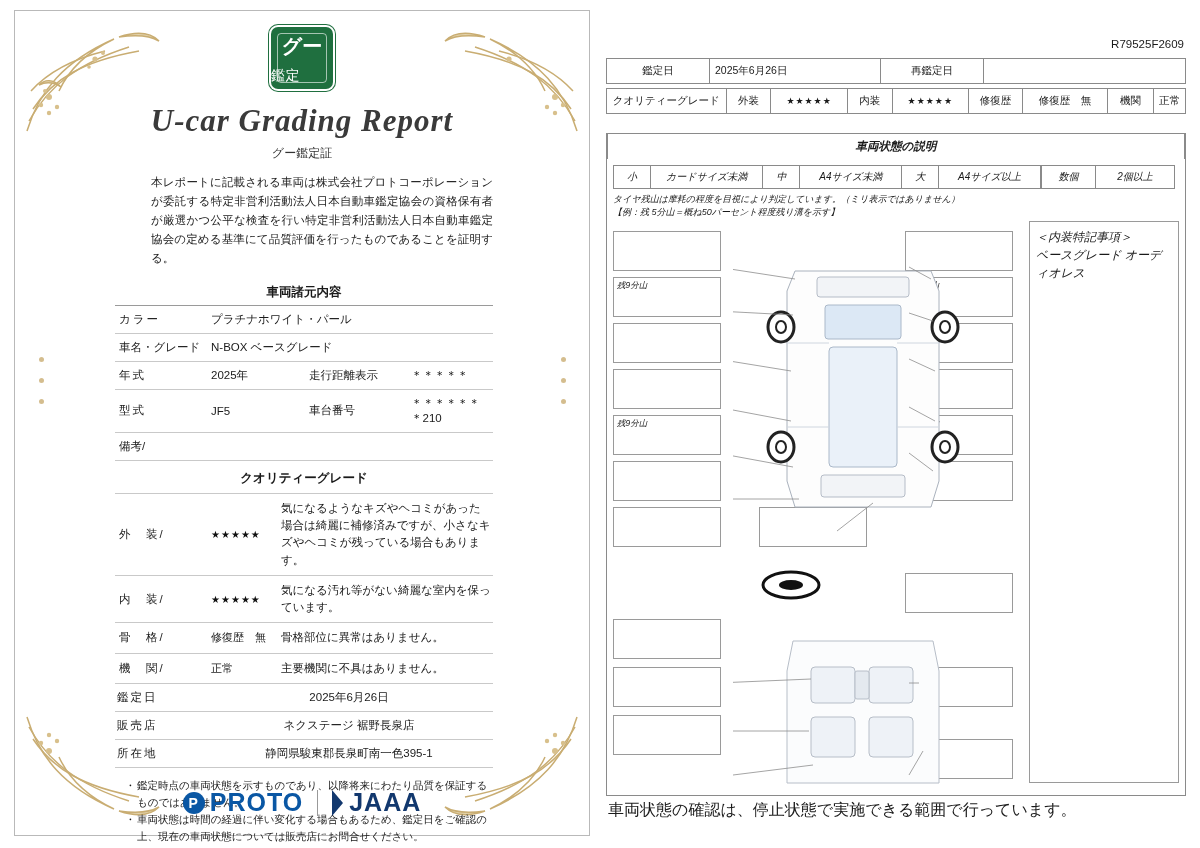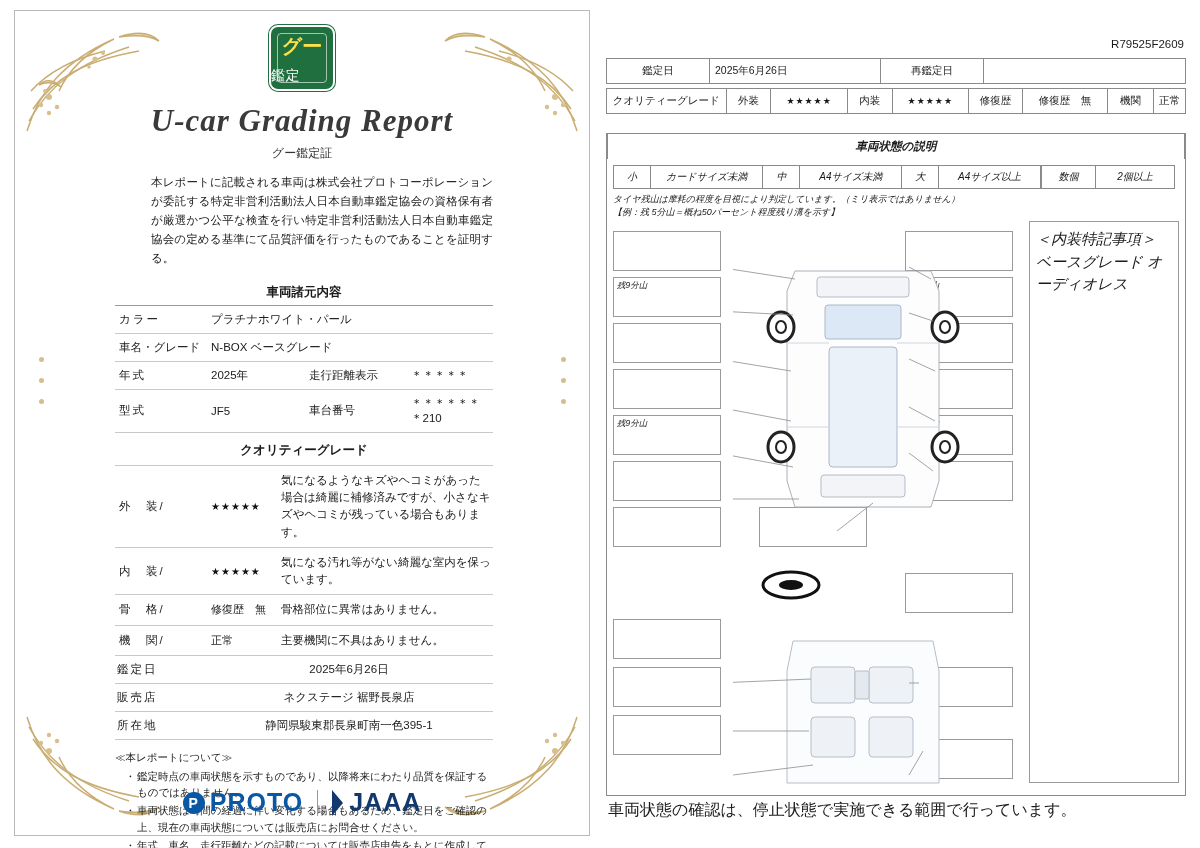--- a/index.html
+++ b/index.html
@@ -78,21 +78,21 @@
     content: "";
     position: absolute;
     left: 6px; right: 6px; top: 6px; bottom: 6px;
     border: 1px solid rgba(255,255,255,.6);
     border-radius: 4px;
   }
   .badge-top {
     position: absolute;
     top: 9px; left: 0; right: 0;
     text-align: center;
-    color: #fde047;
+    color: #ffffff;
     font-size: 20px;
     font-weight: bold;
     line-height: 20px;
   }
   .badge-bot {
     position: absolute;
     bottom: 8px; left: 0; right: 0;
     text-align: left;
     color: #ffffff;
     font-size: 14px;
@@ -371,21 +371,21 @@
     color: #222;
   }
   .remark {
     position: absolute;
     right: 0;
     top: 0;
     width: 150px;
     height: 562px;
     border: 1px solid #9a9a9a;
     box-sizing: border-box;
-    font-size: 15px;
+    font-size: 12px;
     padding: 6px 6px;
     line-height: 1.5;
   }
   .car-svg {
     position: absolute;
     left: 120px;
     top: 10px;
     width: 260px;
     height: 560px;
   }
@@ -507,20 +507,24 @@
           <td style="width:92px">2025年</td>
           <td class="sub-lbl" style="width:96px">走行距離表示</td>
           <td>＊＊＊＊＊</td>
         </tr>
         <tr>
           <td class="lbl">型式</td>
           <td>JF5</td>
           <td class="sub-lbl">車台番号</td>
           <td>＊＊＊＊＊＊＊210</td>
         </tr>
+        <tr>
+          <td class="lbl tight">備考/</td>
+          <td colspan="3"></td>
+        </tr>
       </tbody>
         </table>
 
       <div class="grade-head">クオリティーグレード</div>
 
       <table class="spec">
         <tbody>
             <tr>
           <td class="lbl" style="width:56px">外　装/</td>
           <td class="stars" style="width:64px">★★★★★</td>
@@ -555,21 +559,20 @@
           <td class="val2">ネクステージ 裾野長泉店</td>
         </tr>
         <tr>
           <td class="lbl2">所在地</td>
           <td class="val2">静岡県駿東郡長泉町南一色395-1</td>
         </tr>
       </tbody>
         </table>
 
       <div class="about">
-        <div class="about-title">≪本レポートについて≫</div>
         <ul>
           <li>鑑定時点の車両状態を示すものであり、以降将来にわたり品質を保証するものではありません。</li>
           <li>車両状態は時間の経過に伴い変化する場合もあるため、鑑定日をご確認の上、現在の車両状態については販売店にお問合せください。</li>
           <li>年式、車名、走行距離などの記載については販売店申告をもとに作成しています。</li>
 
         </ul>
       </div>
     </div>
 
     <div class="logos">

